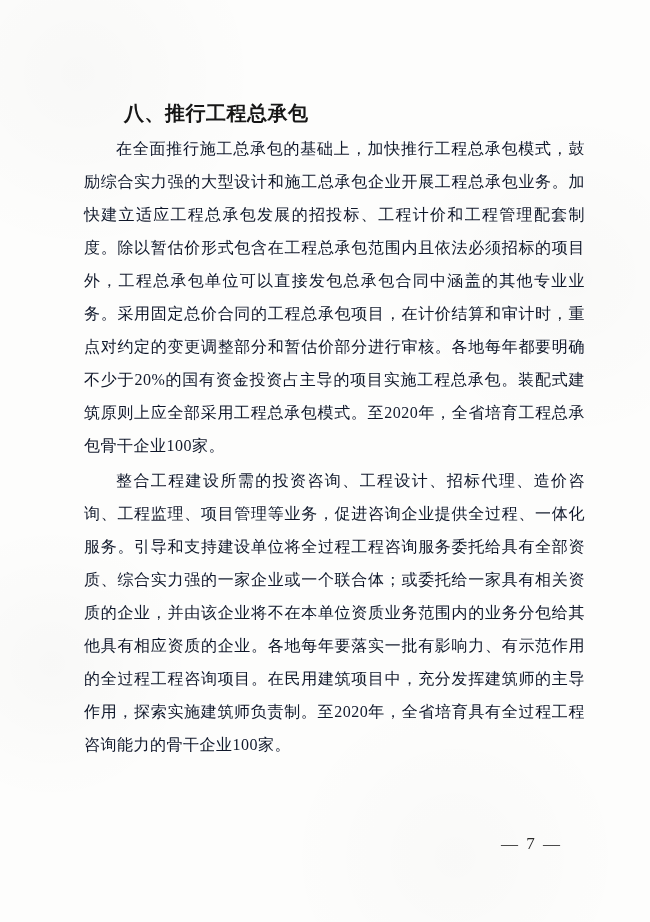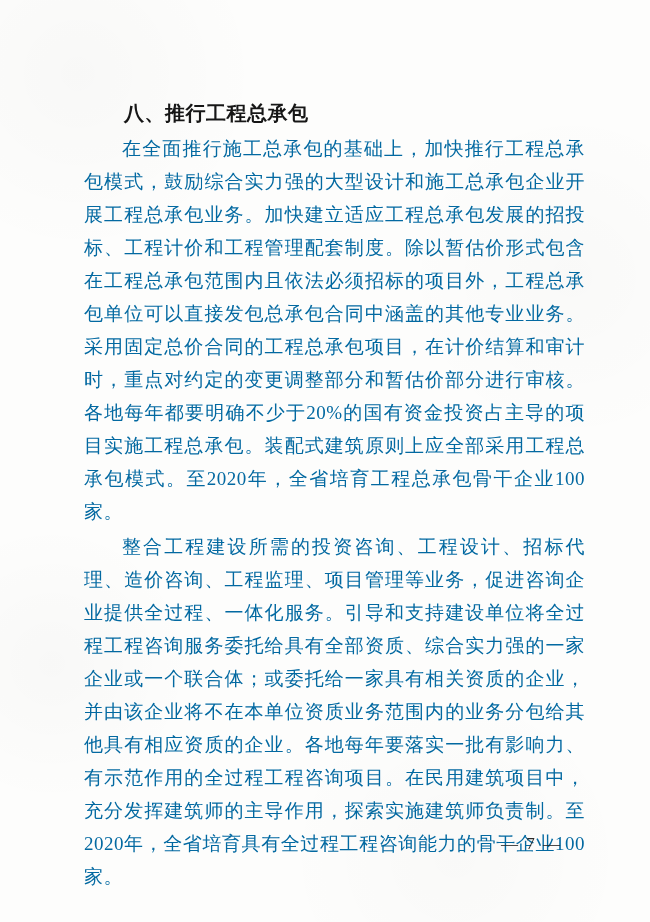--- a/index.html
+++ b/index.html
@@ -43,23 +43,23 @@
     text-indent: 2em;
     letter-spacing: 0.5px;
   }
   .section-heading.mid {
     margin-top: 9px;
     margin-bottom: 3px;
   }
   .section-paragraph {
     margin: 2px 0 0 0;
     font-family: "Liberation Serif", "DejaVu Serif", serif;
-    font-size: 19px;
+    font-size: 16px;
     line-height: 33px;
-    color: #0369a1;
+    color: #0f172a;
     text-indent: 2em;
     text-align: justify;
     letter-spacing: 0.5px;
   }
   .page-number {
     position: absolute;
     right: 88px;
     top: 834px;
     font-family: "Liberation Serif", "DejaVu Serif", serif;
     font-size: 17px;

